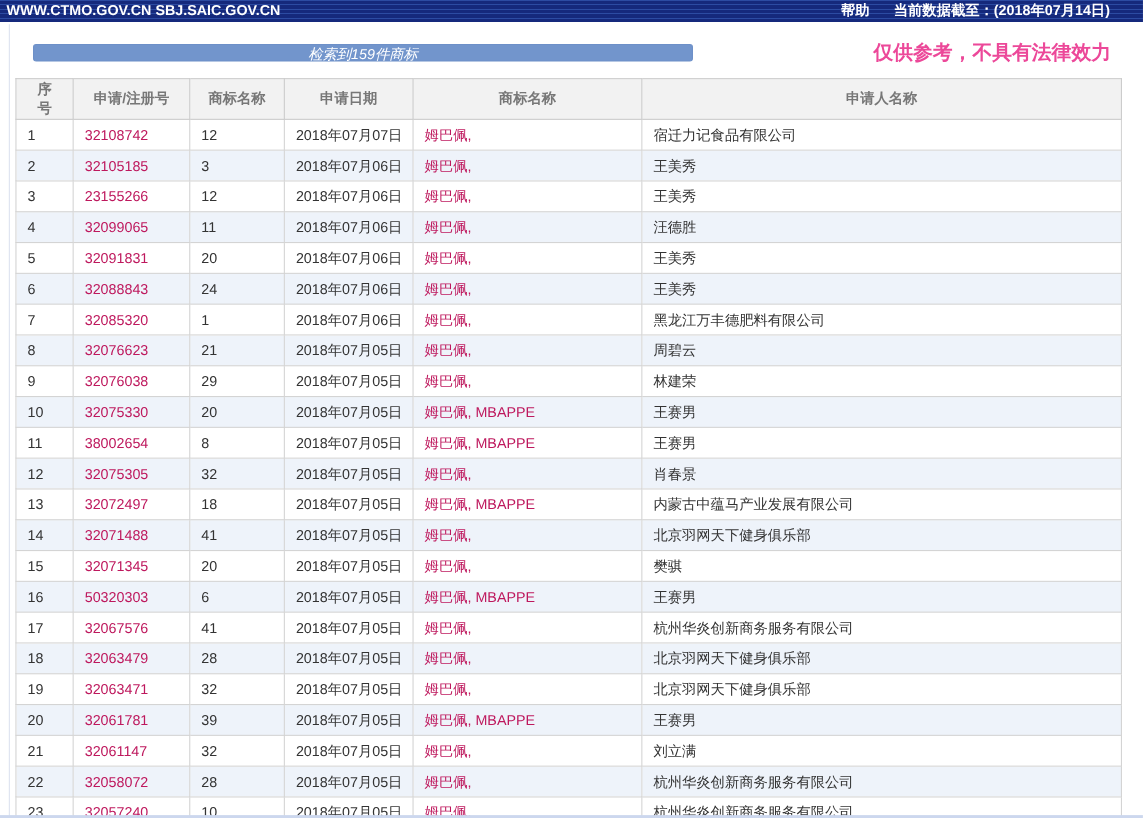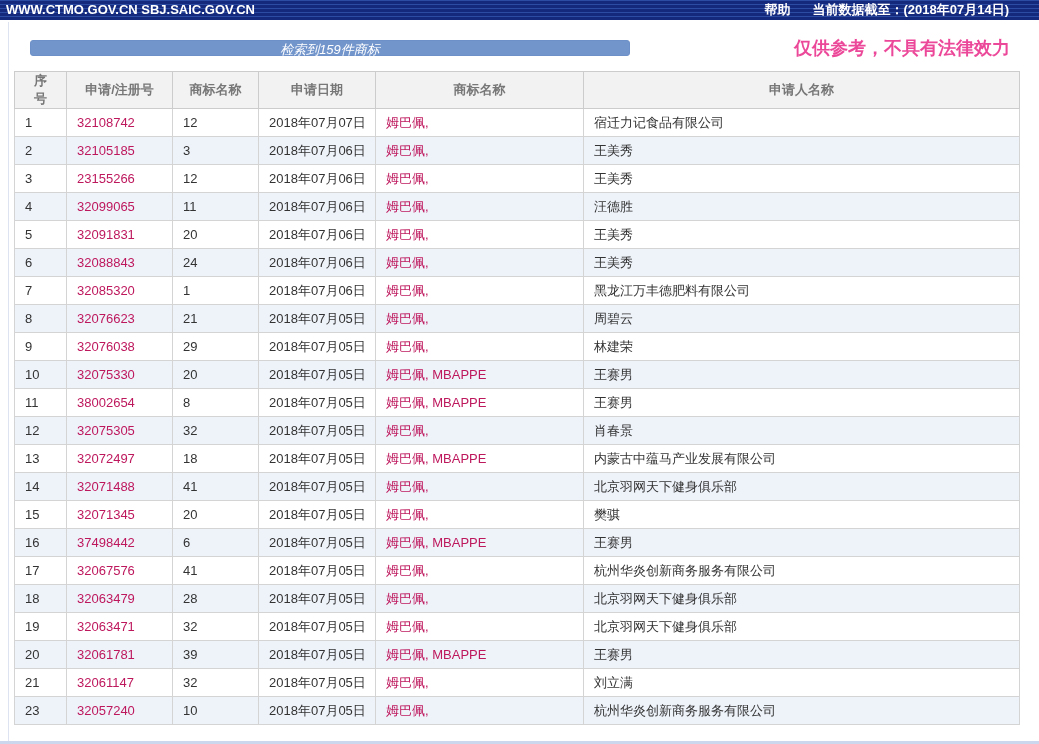--- a/index.html
+++ b/index.html
@@ -225,21 +225,21 @@
       <tr>
         <td>15</td>
         <td><span class="link">32071345</span></td>
         <td>20</td>
         <td>2018年07月05日</td>
         <td><span class="link">姆巴佩,</span></td>
         <td>樊骐</td>
       </tr>
       <tr>
         <td>16</td>
-        <td><span class="link">37498442</span></td>
+        <td><span class="link">50320303</span></td>
         <td>6</td>
         <td>2018年07月05日</td>
         <td><span class="link">姆巴佩, MBAPPE</span></td>
         <td>王赛男</td>
       </tr>
       <tr>
         <td>17</td>
         <td><span class="link">32067576</span></td>
         <td>41</td>
         <td>2018年07月05日</td>
@@ -272,20 +272,28 @@
       </tr>
       <tr>
         <td>21</td>
         <td><span class="link">32061147</span></td>
         <td>32</td>
         <td>2018年07月05日</td>
         <td><span class="link">姆巴佩,</span></td>
         <td>刘立满</td>
       </tr>
       <tr>
+        <td>22</td>
+        <td><span class="link">32058072</span></td>
+        <td>28</td>
+        <td>2018年07月05日</td>
+        <td><span class="link">姆巴佩,</span></td>
+        <td>杭州华炎创新商务服务有限公司</td>
+      </tr>
+      <tr>
         <td>23</td>
         <td><span class="link">32057240</span></td>
         <td>10</td>
         <td>2018年07月05日</td>
         <td><span class="link">姆巴佩,</span></td>
         <td>杭州华炎创新商务服务有限公司</td>
       </tr>
     </tbody>
 </table>
 

